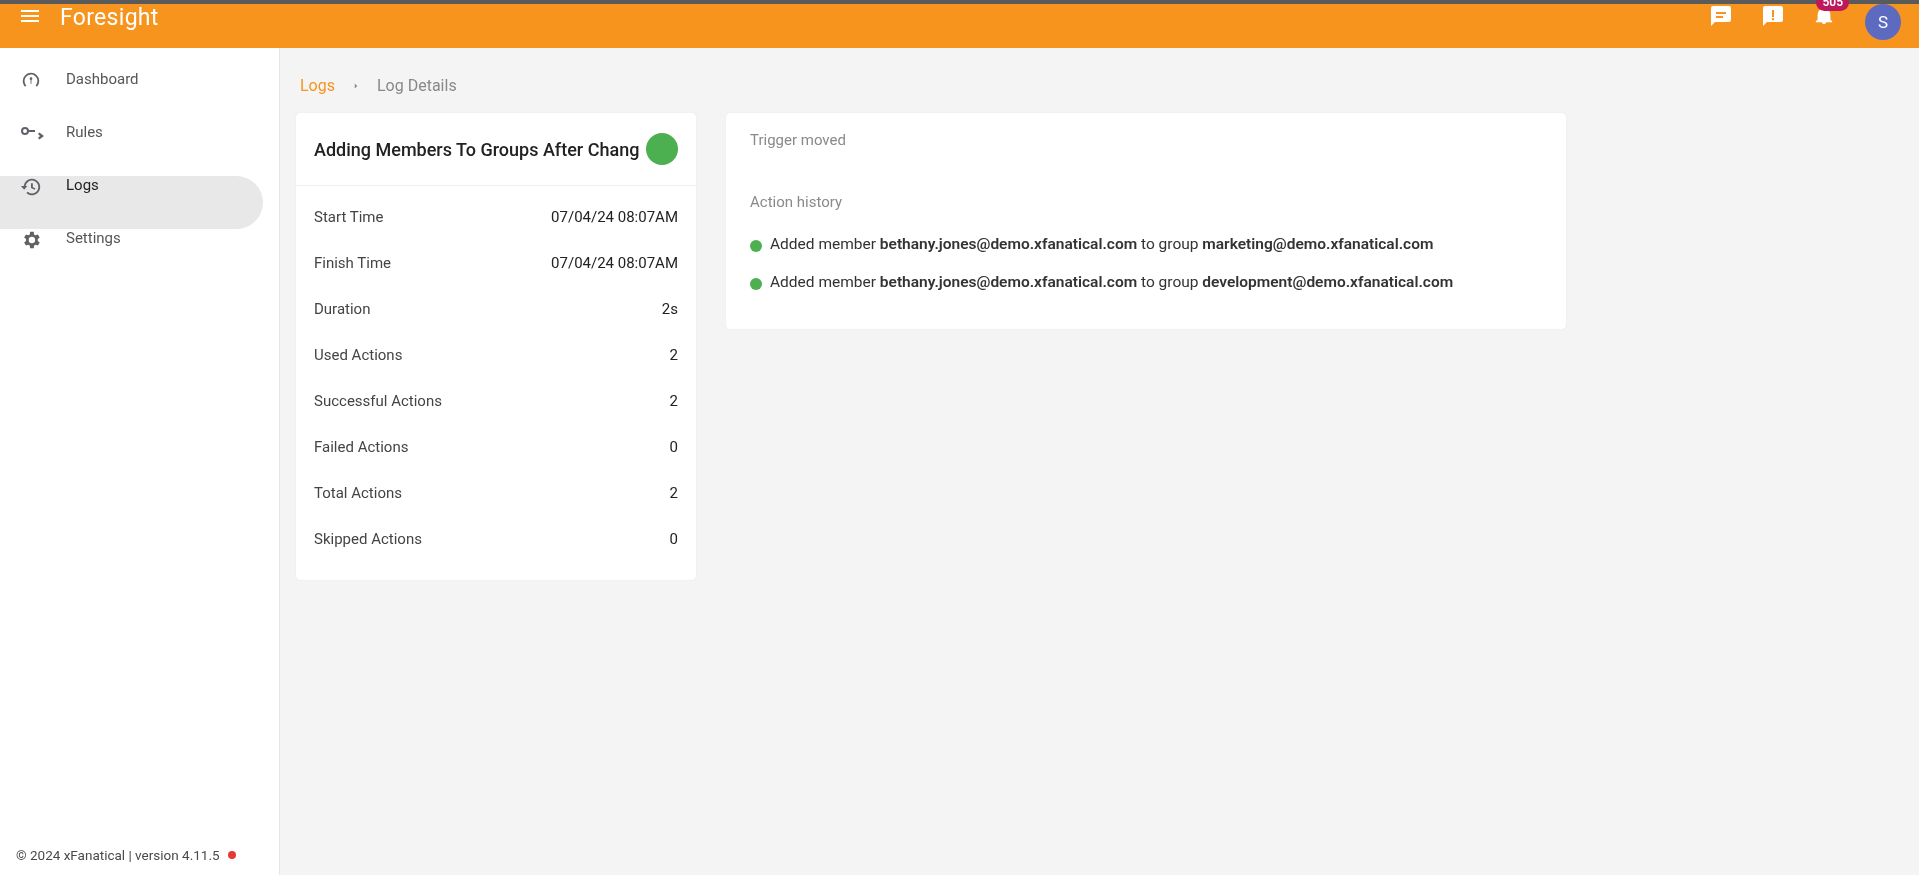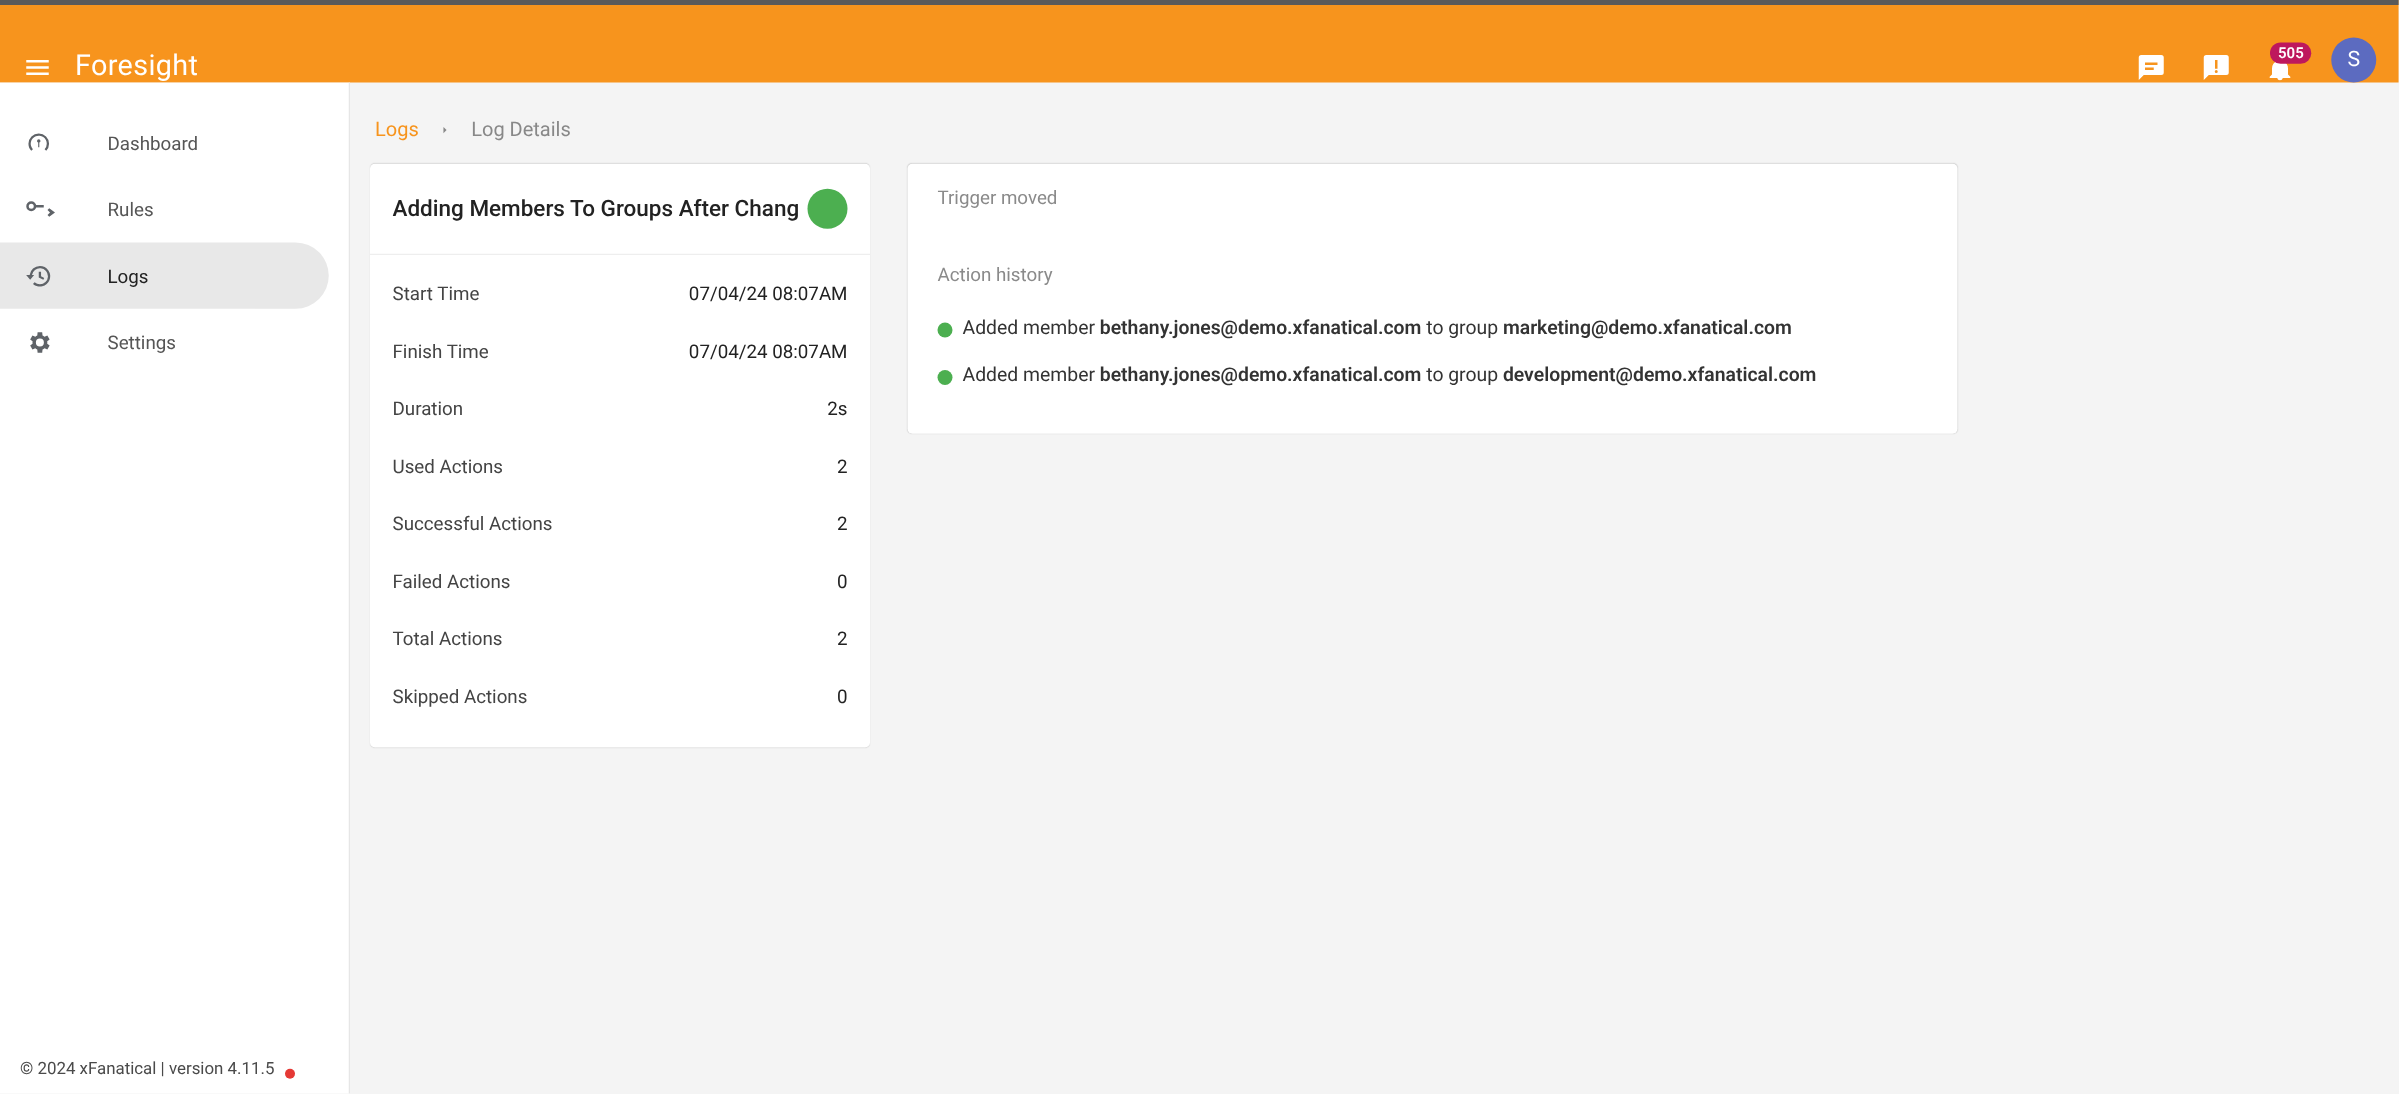--- a/index.html
+++ b/index.html
@@ -2,23 +2,23 @@
 <html><head>
 <meta charset="utf-8">
 <style>
   * { box-sizing: border-box; margin: 0; padding: 0; }
   html, body { height: 100%; font-family: -apple-system, BlinkMacSystemFont, "Segoe UI", Roboto, Arial, sans-serif; background: #f4f4f4; color: #222; }
   body { display: flex; flex-direction: column; overflow: hidden; }
 
   
   .topbar {
     background: #f7941d;
-    height: 66px;
-    display: flex;
-    align-items: flex-end;
+    height: 48px;
+    display: flex;
+    align-items: flex-start;
     padding: 0 18px;
     color: #fff;
     border-top: 4px solid #5a5a5a;
   }
   .topbar .menu-btn { margin-right: 18px; cursor: pointer; }
   .topbar .brand { font-size: 23px; font-weight: 400; letter-spacing: 0.3px; }
   .topbar .spacer { flex: 1; }
   .topbar .action-icon { margin: 0 14px; cursor: pointer; position: relative; display:flex; align-items:center; }
   .topbar .badge {
     position: absolute;
@@ -52,38 +52,37 @@
   .sidebar {
     width: 280px;
     background: #fff;
     display: flex;
     flex-direction: column;
     border-right: 1px solid #e6e6e6;
   }
   .sidebar-nav { padding-top: 22px; flex: 1; }
   .nav-item {
     display: flex;
-    align-items: center;
+    align-items: flex-start;
     height: 53px;
     padding-left: 20px;
     cursor: pointer;
     border-radius: 0 27px 27px 0;
     color: #565656;
     font-size: 15px;
     margin-right: 16px;
-    gap: 20px;
   }
   .nav-item .nav-icon { width: 46px; display:flex; align-items:center; color:#5f6368; }
   .nav-item.active { background: #e8e8e8; color: #222; }
   .sidebar-footer {
     padding: 12px 16px;
     font-size: 13.5px;
     color: #4a4a4a;
     display: flex;
-    align-items: flex-end;
+    align-items: center;
   }
   .sidebar-footer .dot {
     width: 8px; height: 8px; border-radius: 50%; background: #e53935; margin-left: 8px;
   }
 
   
   .main {
     flex: 1;
     overflow: auto;
     padding: 0 16px 16px 16px;

